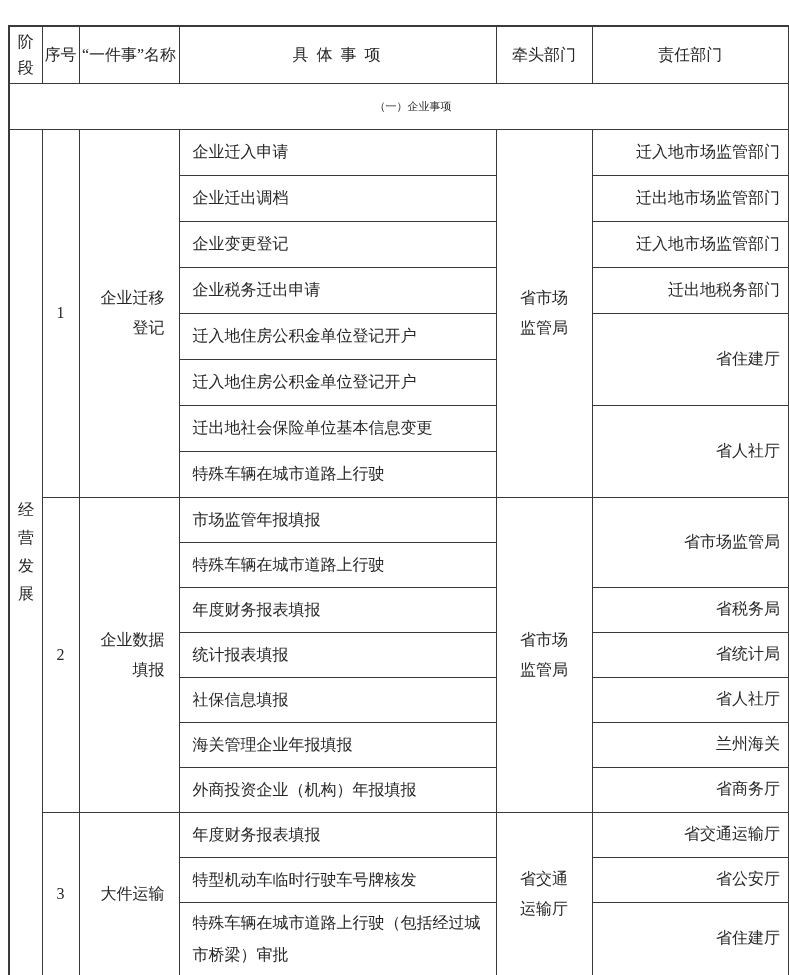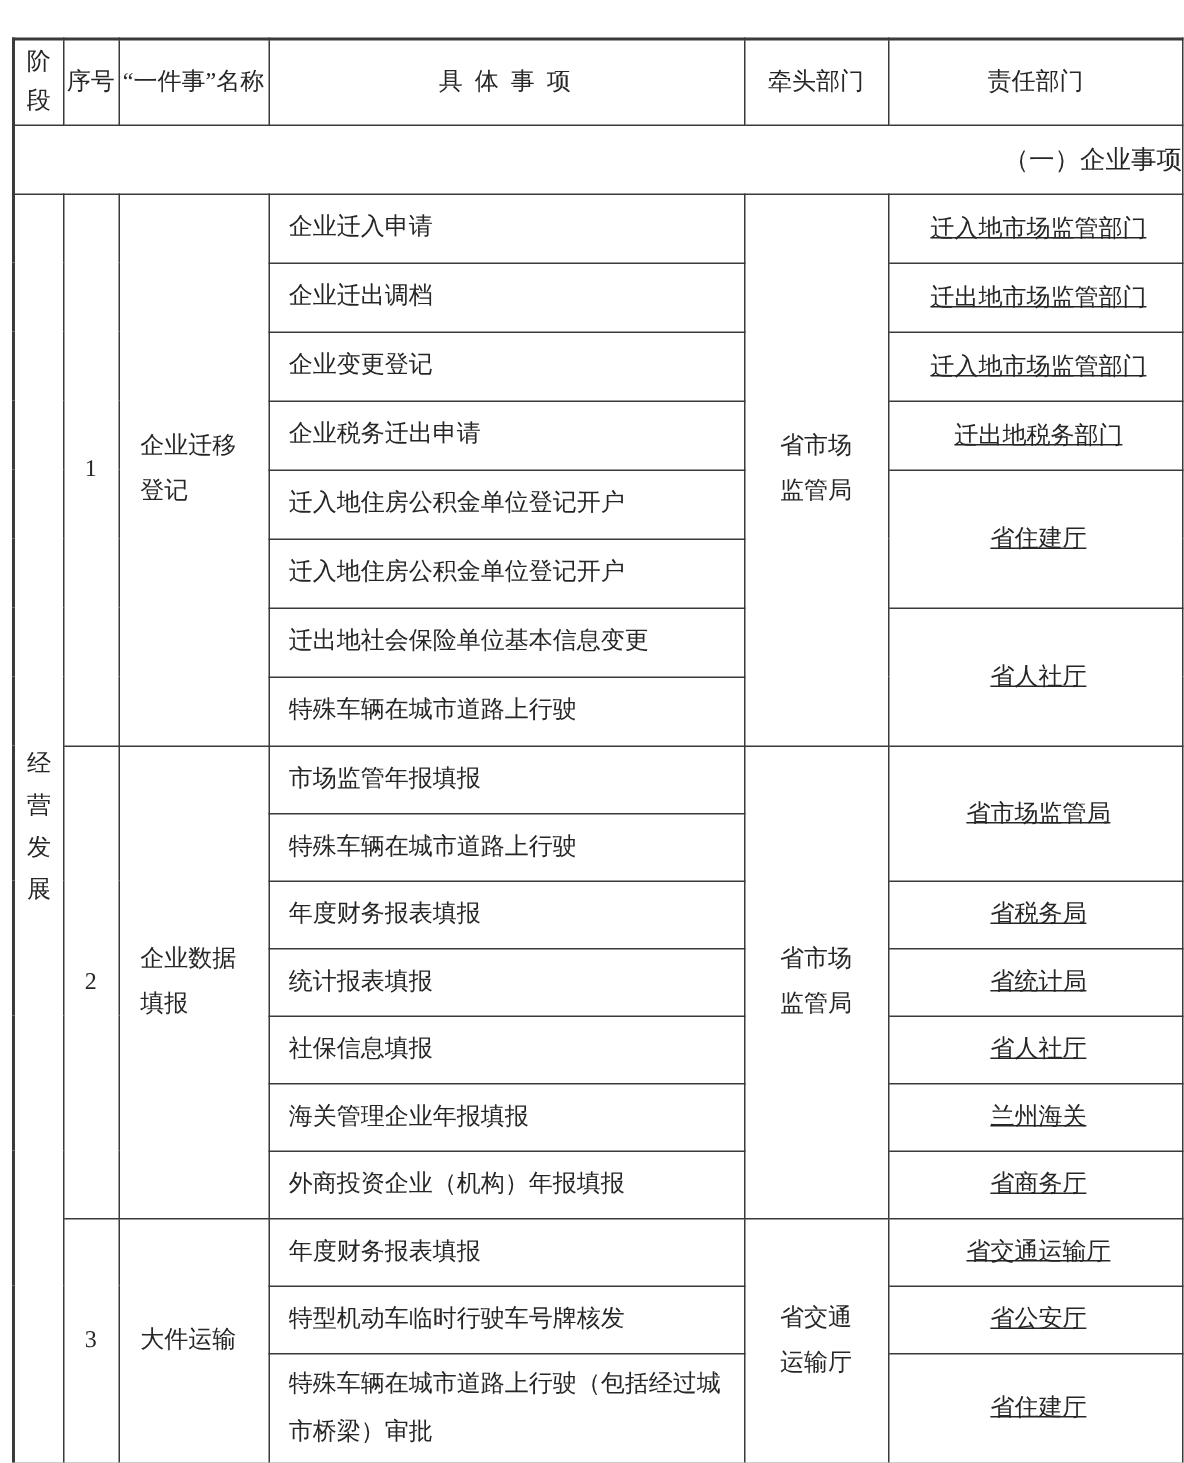--- a/index.html
+++ b/index.html
@@ -21,27 +21,27 @@
     border: 1px solid #3a3a3a;
     font-weight: normal;
     font-size: 16px;
     vertical-align: middle;
     padding: 0;
     overflow: hidden;
     word-break: break-all;
   }
   th { line-height: 26px; }
   .c { text-align: center; }
-  .section-cell { text-align: right; padding-left: 28px; font-size: 17px; }
+  .section-cell { text-align: center; padding-left: 28px; font-size: 11px; }
   .stage-cell { line-height: 28px; padding: 0 8px; text-align: center; }
   .seq-cell { text-align: center; }
-  .name-cell { text-align: left; padding: 0 14px; line-height: 30px; }
+  .name-cell { text-align: right; padding: 0 14px; line-height: 30px; }
   .lead-cell { text-align: center; padding: 0 17px; line-height: 30px; }
   .item-cell { text-align: left; padding: 4px 10px 4px 13px; line-height: 32px; }
-  .resp-cell { text-align: center; padding: 2px 8px 2px 12px; text-decoration: underline; }
+  .resp-cell { text-align: right; padding: 2px 8px 2px 12px; }
   .th-specific { letter-spacing: 2px; margin-top: 15px; }
   .th-name { padding: 0 0; text-align: center; }
   tr.h57 { height: 57px; }
   tr.h46 { height: 46px; }
   tr.h45 { height: 45px; }
   tr.h73 { height: 73px; }
 </style>
 </head>
 <body>
 

